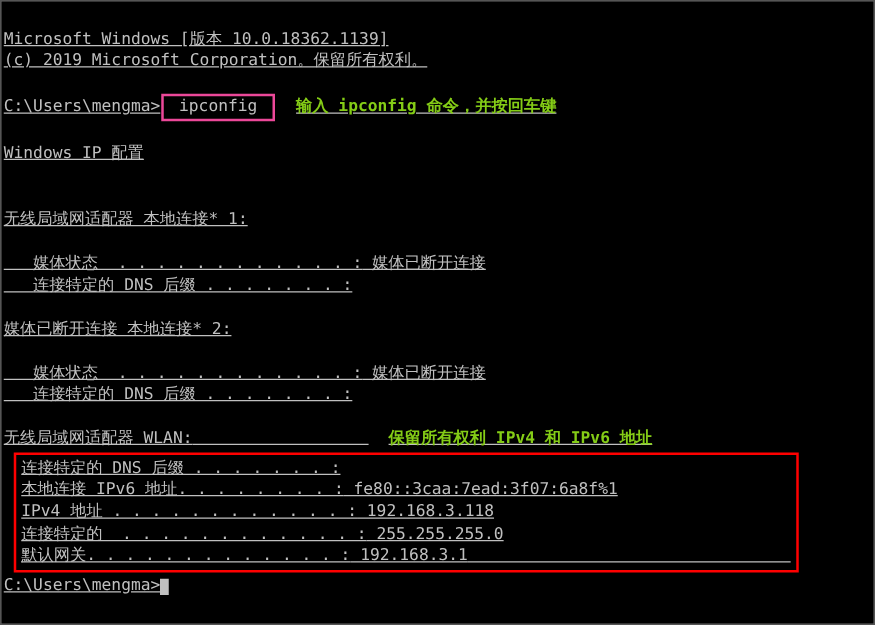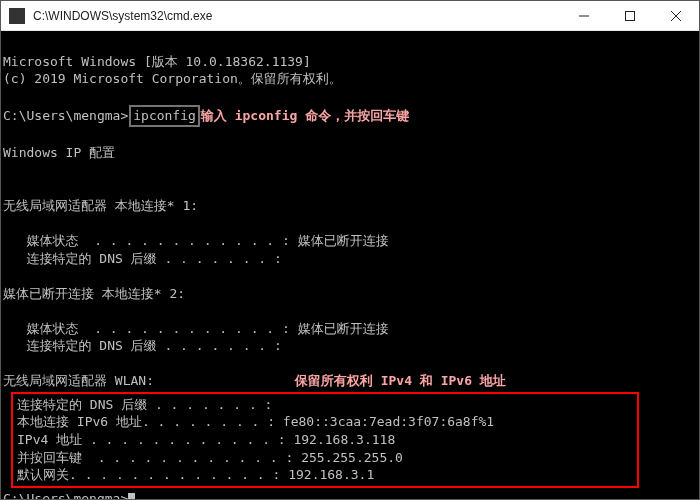--- a/index.html
+++ b/index.html
@@ -5,52 +5,30 @@
     * { box-sizing: border-box; margin: 0; padding: 0; }
     body { width: 700px; height: 500px; background: #fff; font-family: Consolas, monospace; font-size: 13px; overflow: hidden; }
     .window { width: 700px; height: 500px; border: 1px solid #555; display: flex; flex-direction: column; }
     .titlebar { height: 30px; background: #fff; display: flex; align-items: center; border-bottom: 1px solid #e5e5e5; }
     .titlebar-icon { width: 16px; height: 16px; margin-left: 8px; background: #333; display: inline-block; }
     .titlebar-title { margin-left: 8px; font-family: "Segoe UI", sans-serif; font-size: 12px; color: #222; flex: 1; }
     .titlebar-btns { display: flex; height: 100%; }
     .titlebar-btn { width: 46px; height: 100%; display: flex; align-items: center; justify-content: center; color: #222; font-family: "Segoe UI", sans-serif; font-size: 14px; }
     .titlebar-btn svg { display: block; }
     .terminal { flex: 1; background: #000; color: #c0c0c0; padding: 4px 2px; font-size: 13px; line-height: 1.35; white-space: pre; overflow: hidden; letter-spacing: 0; }
-    .line { white-space: pre; }
-    .annot-box { border: 2px solid #737373; display: inline-block; padding: 0 2px; margin: 0 1px; }
-    .annot-text { color: #fca5a5; font-weight: bold; }
+    .line { white-space: pre; text-decoration: underline; }
+    .annot-box { border: 2px solid #ec4899; display: inline-block; padding: 0 12px; margin: 0 1px; }
+    .annot-text { color: #84cc16; font-weight: bold; margin-left: 16px; }
     .wlan-box { border: 2px solid #ff0000; padding: 2px 4px; margin: 2px 8px 2px 8px; display: inline-block; }
     .prompt-cursor { display: inline-block; width: 7px; height: 13px; background: #c0c0c0; vertical-align: text-bottom; }
   </style>
 </head>
 <body>
 
 <div class="window">
-  <div class="titlebar">
-    <span class="titlebar-icon"></span>
-    <span class="titlebar-title">C:\WINDOWS\system32\cmd.exe</span>
-    <div class="titlebar-btns">
-      <div class="titlebar-btn">
-        <svg width="10" height="10" viewBox="0 0 10 10">
-            <line x1="0" y1="5" x2="10" y2="5" stroke="#222" stroke-width="1"></line>
-          </svg>
-      </div>
-      <div class="titlebar-btn">
-        <svg width="10" height="10" viewBox="0 0 10 10">
-            <rect x="0.5" y="0.5" width="9" height="9" fill="none" stroke="#222" stroke-width="1"></rect>
-          </svg>
-      </div>
-      <div class="titlebar-btn">
-        <svg width="10" height="10" viewBox="0 0 10 10">
-            <line x1="0" y1="0" x2="10" y2="10" stroke="#222" stroke-width="1"></line>
-            <line x1="10" y1="0" x2="0" y2="10" stroke="#222" stroke-width="1"></line>
-          </svg>
-      </div>
-    </div>
-  </div>
 
   <div class="terminal">
 <span class="line">Microsoft Windows [版本 10.0.18362.1139]</span>
 <span class="line">(c) 2019 Microsoft Corporation。保留所有权利。</span>
 
 <span class="line"><span>C:\Users\mengma&gt;</span><span class="annot-box"><span>ipconfig</span></span><span class="annot-text">输入 ipconfig 命令，并按回车键</span></span>
 
 <span class="line">Windows IP 配置</span>
 
 
@@ -61,17 +39,17 @@
 
 <span class="line">媒体已断开连接 本地连接* 2:</span>
 
 <span class="line">   <span>媒体状态  . . . . . . . . . . . . :</span><span> 媒体已断开连接</span></span>
 <span class="line">   <span>连接特定的 DNS 后缀 . . . . . . . :</span><span></span></span>
 
 <span class="line"><span>无线局域网适配器 WLAN:</span>                  <span class="annot-text">保留所有权利 IPv4 和 IPv6 地址</span></span>
 <div class="wlan-box"><span class="line"><span>连接特定的 DNS 后缀 . . . . . . . :</span><span></span></span>
 <span class="line"><span>本地连接 IPv6 地址. . . . . . . . :</span><span> fe80::3caa:7ead:3f07:6a8f%1</span></span>
 <span class="line"><span>IPv4 地址 . . . . . . . . . . . . :</span><span> 192.168.3.118</span></span>
-<span class="line"><span>并按回车键  . . . . . . . . . . . . :</span><span> 255.255.255.0</span></span>
+<span class="line"><span>连接特定的  . . . . . . . . . . . . :</span><span> 255.255.255.0</span></span>
 <span class="line"><span>默认网关. . . . . . . . . . . . . :</span><span> 192.168.3.1</span>                                 </span></div>
 <span class="line"><span>C:\Users\mengma&gt;</span><span class="prompt-cursor"></span></span>
   </div>
 </div>
 
 </body></html>

